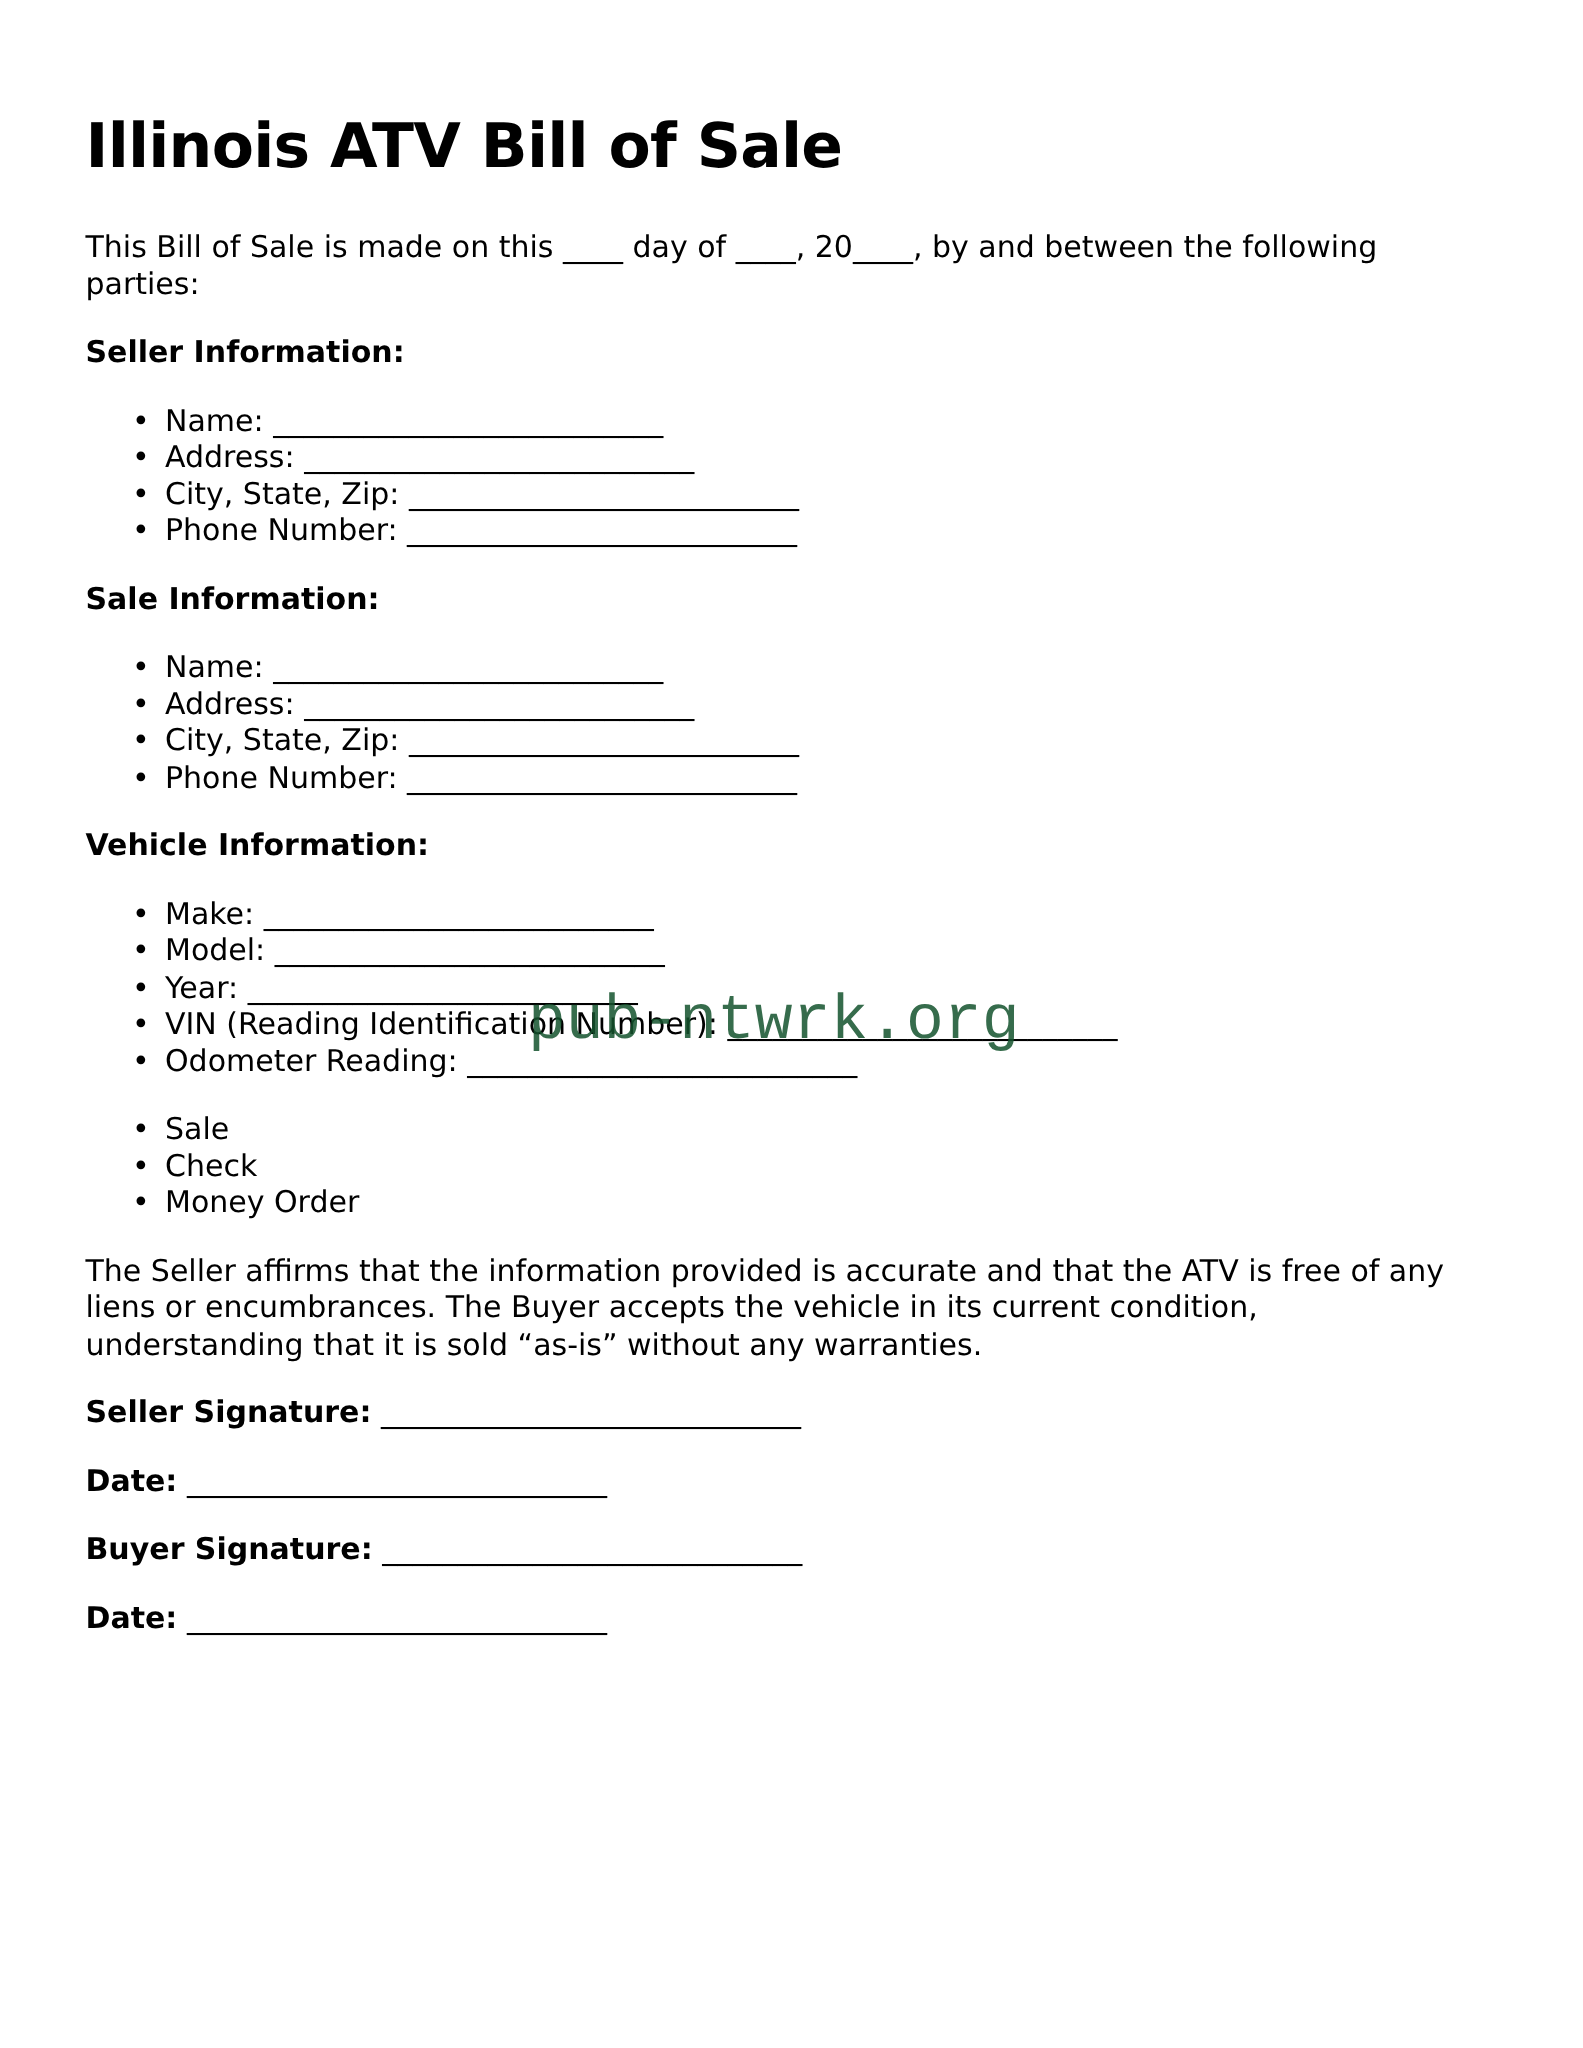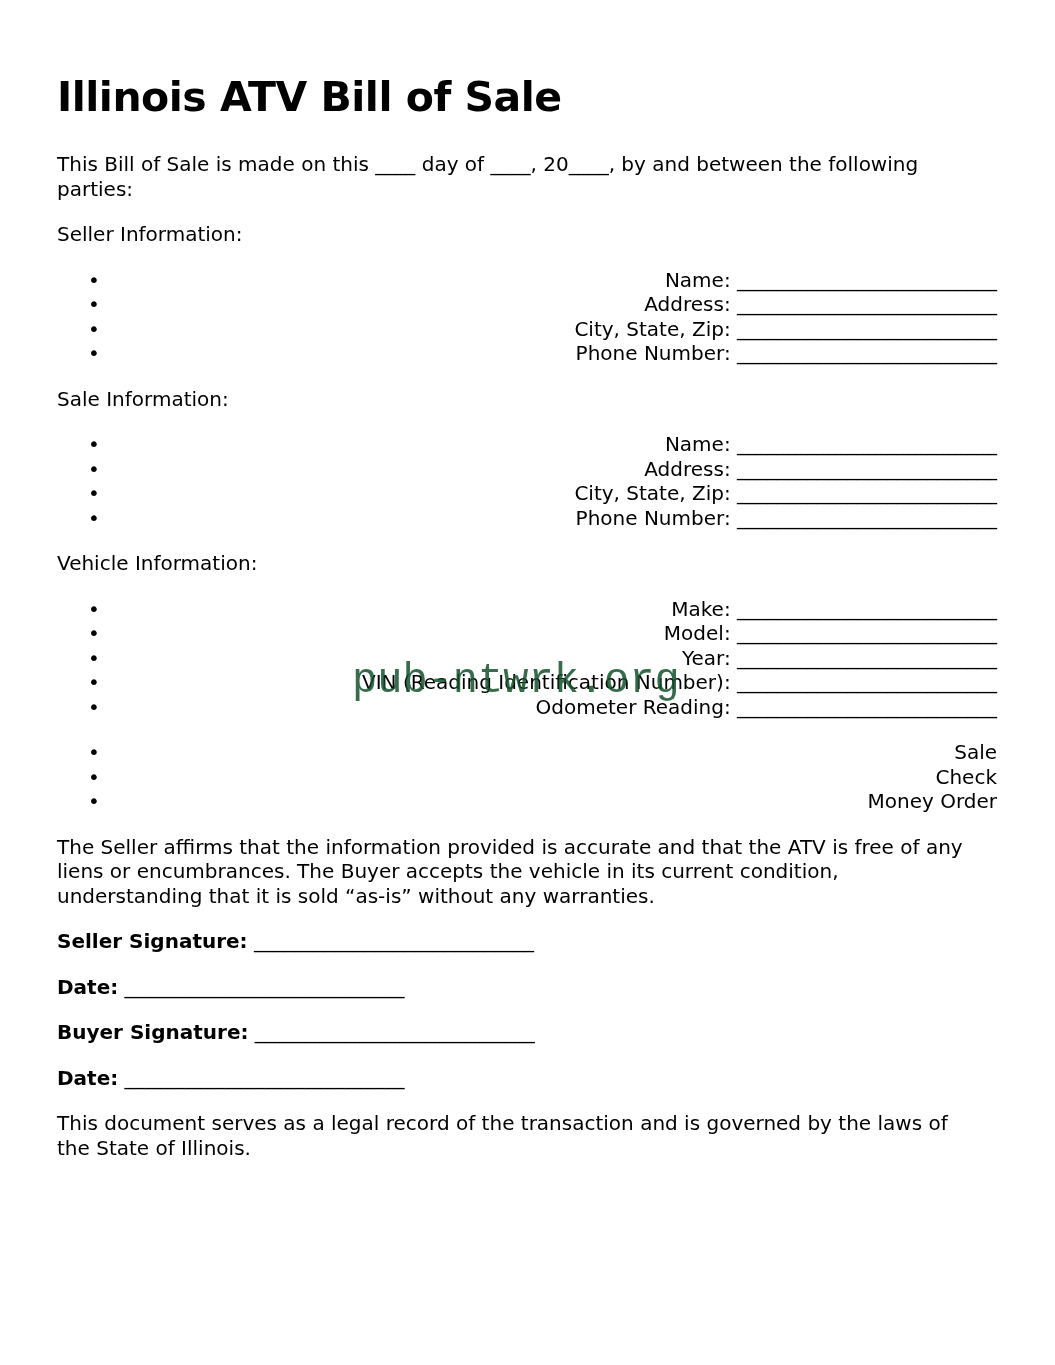--- a/index.html
+++ b/index.html
@@ -19,28 +19,27 @@
     font-size:41px;
     line-height:46px;
     font-weight:bold;
     margin:0 0 32px 0;
     letter-spacing:-0.5px;
   }
   p { margin:21px 0; }
   h2.section-heading {
     font-size:20px;
     line-height:24.5px;
-    font-weight:normal;
+    font-weight:bold;
     margin:21px 0;
   }
   ul.field-list, ul.option-list {
     margin:21px 0;
     padding-left:53px;
     list-style:none;
-    text-align:right;
   }
   ul.field-list li, ul.option-list li {
     position:relative;
     line-height:24.5px;
   }
   ul.field-list li::before, ul.option-list li::before {
     content:"\2022";
     position:absolute;
     left:-22px;
     top:0;
@@ -125,17 +124,16 @@
 
       <p class="sig-line"><strong>Seller Signature:</strong> <span class="blank">____________________________</span></p>
 
       <p class="sig-line"><strong>Date:</strong> <span class="blank">____________________________</span></p>
 
       <p class="sig-line"><strong>Buyer Signature:</strong> <span class="blank">____________________________</span></p>
 
       <p class="sig-line"><strong>Date:</strong> <span class="blank">____________________________</span></p>
     </div>
 
-  <p>This document serves as a legal record of the transaction and is governed by the laws of<br>the State of Illinois.</p>
 
   <div class="watermark">pub-ntwrk.org</div>
 
 </div>
 
 </body></html>

